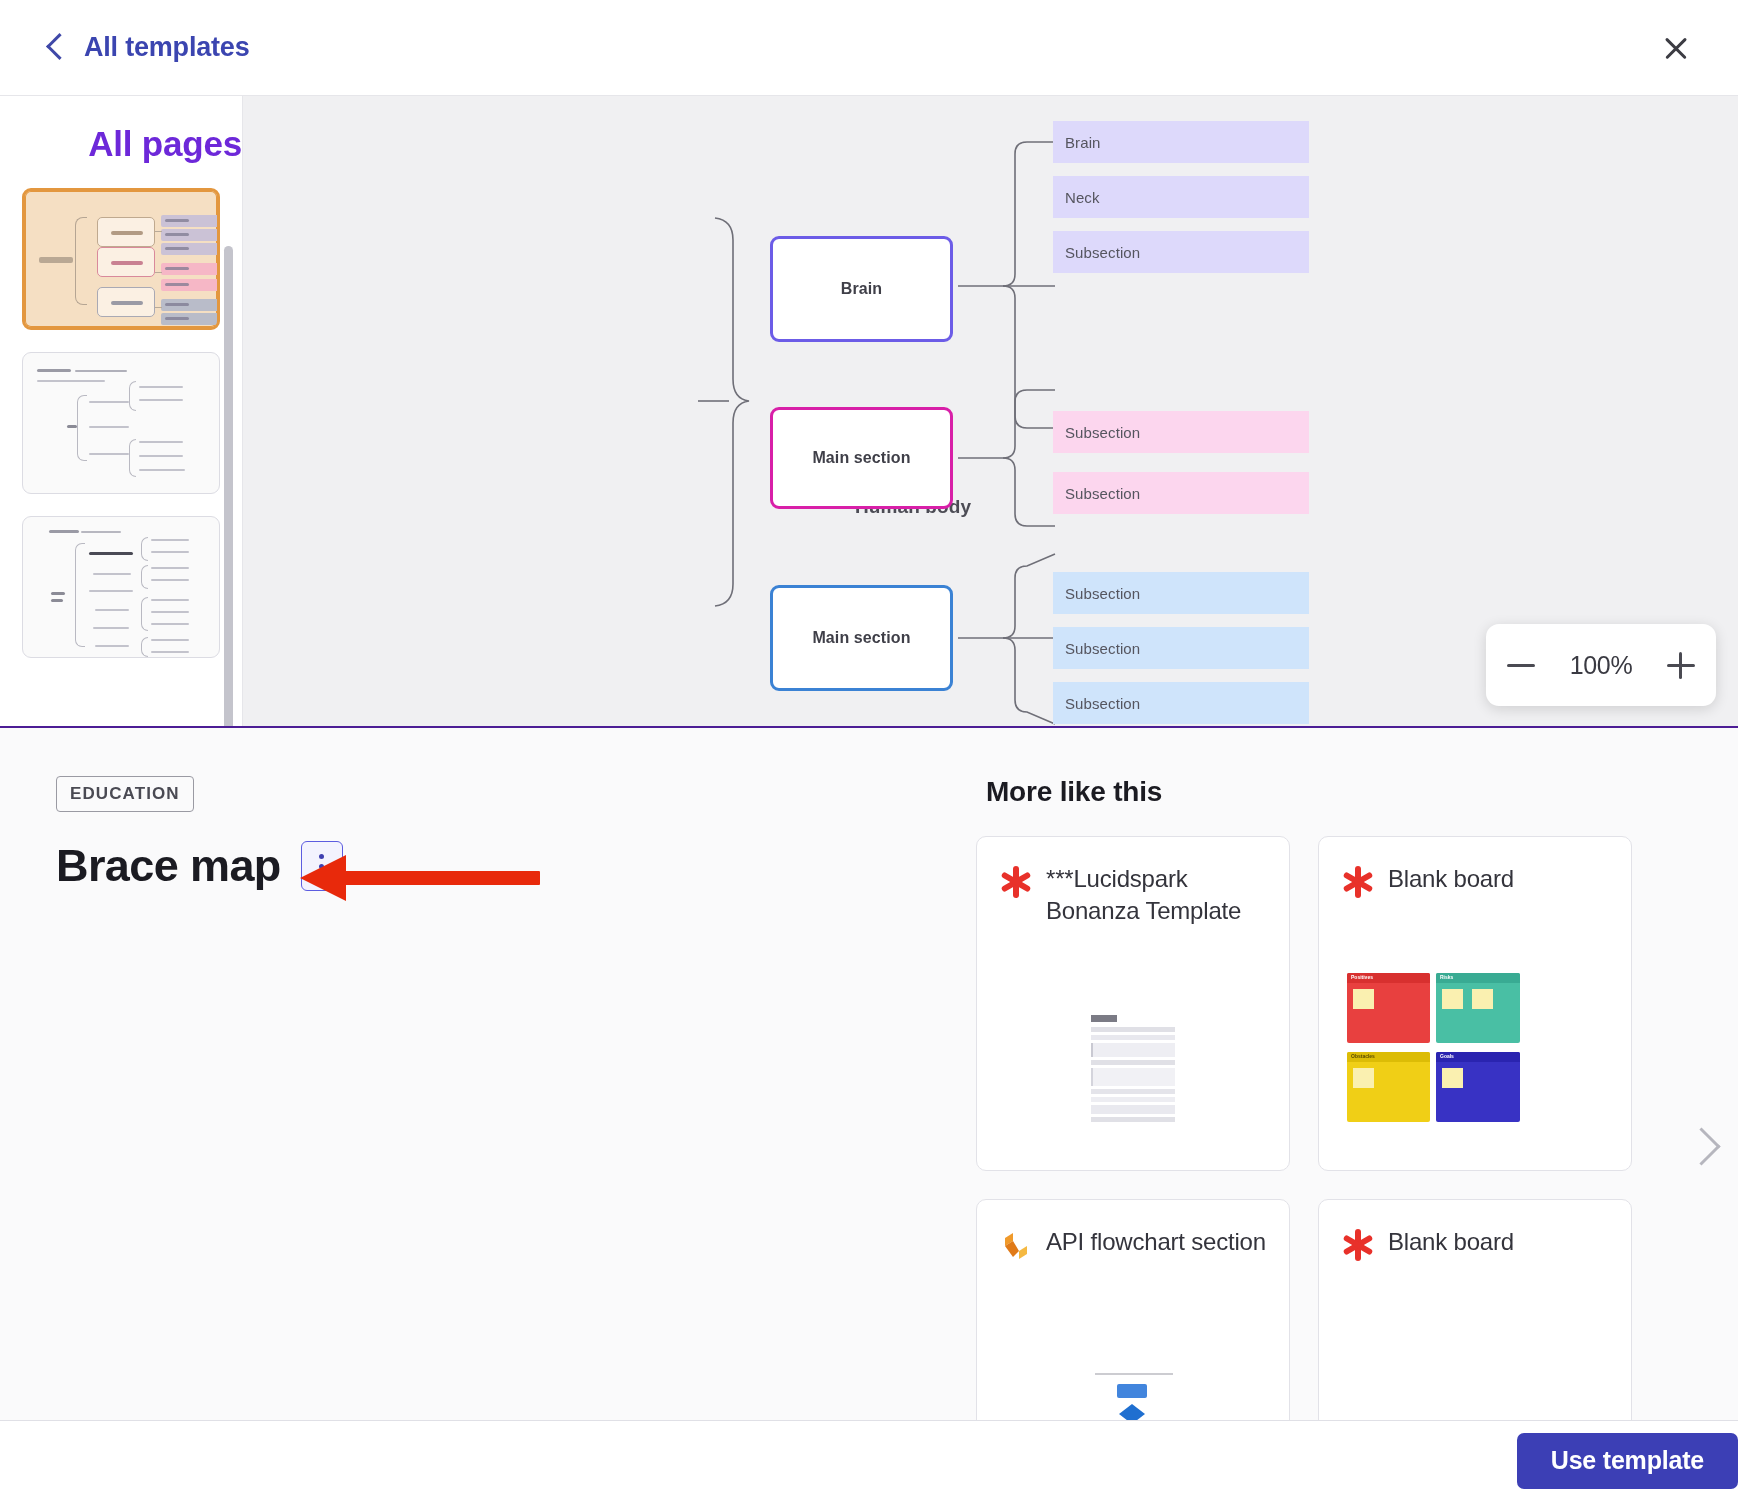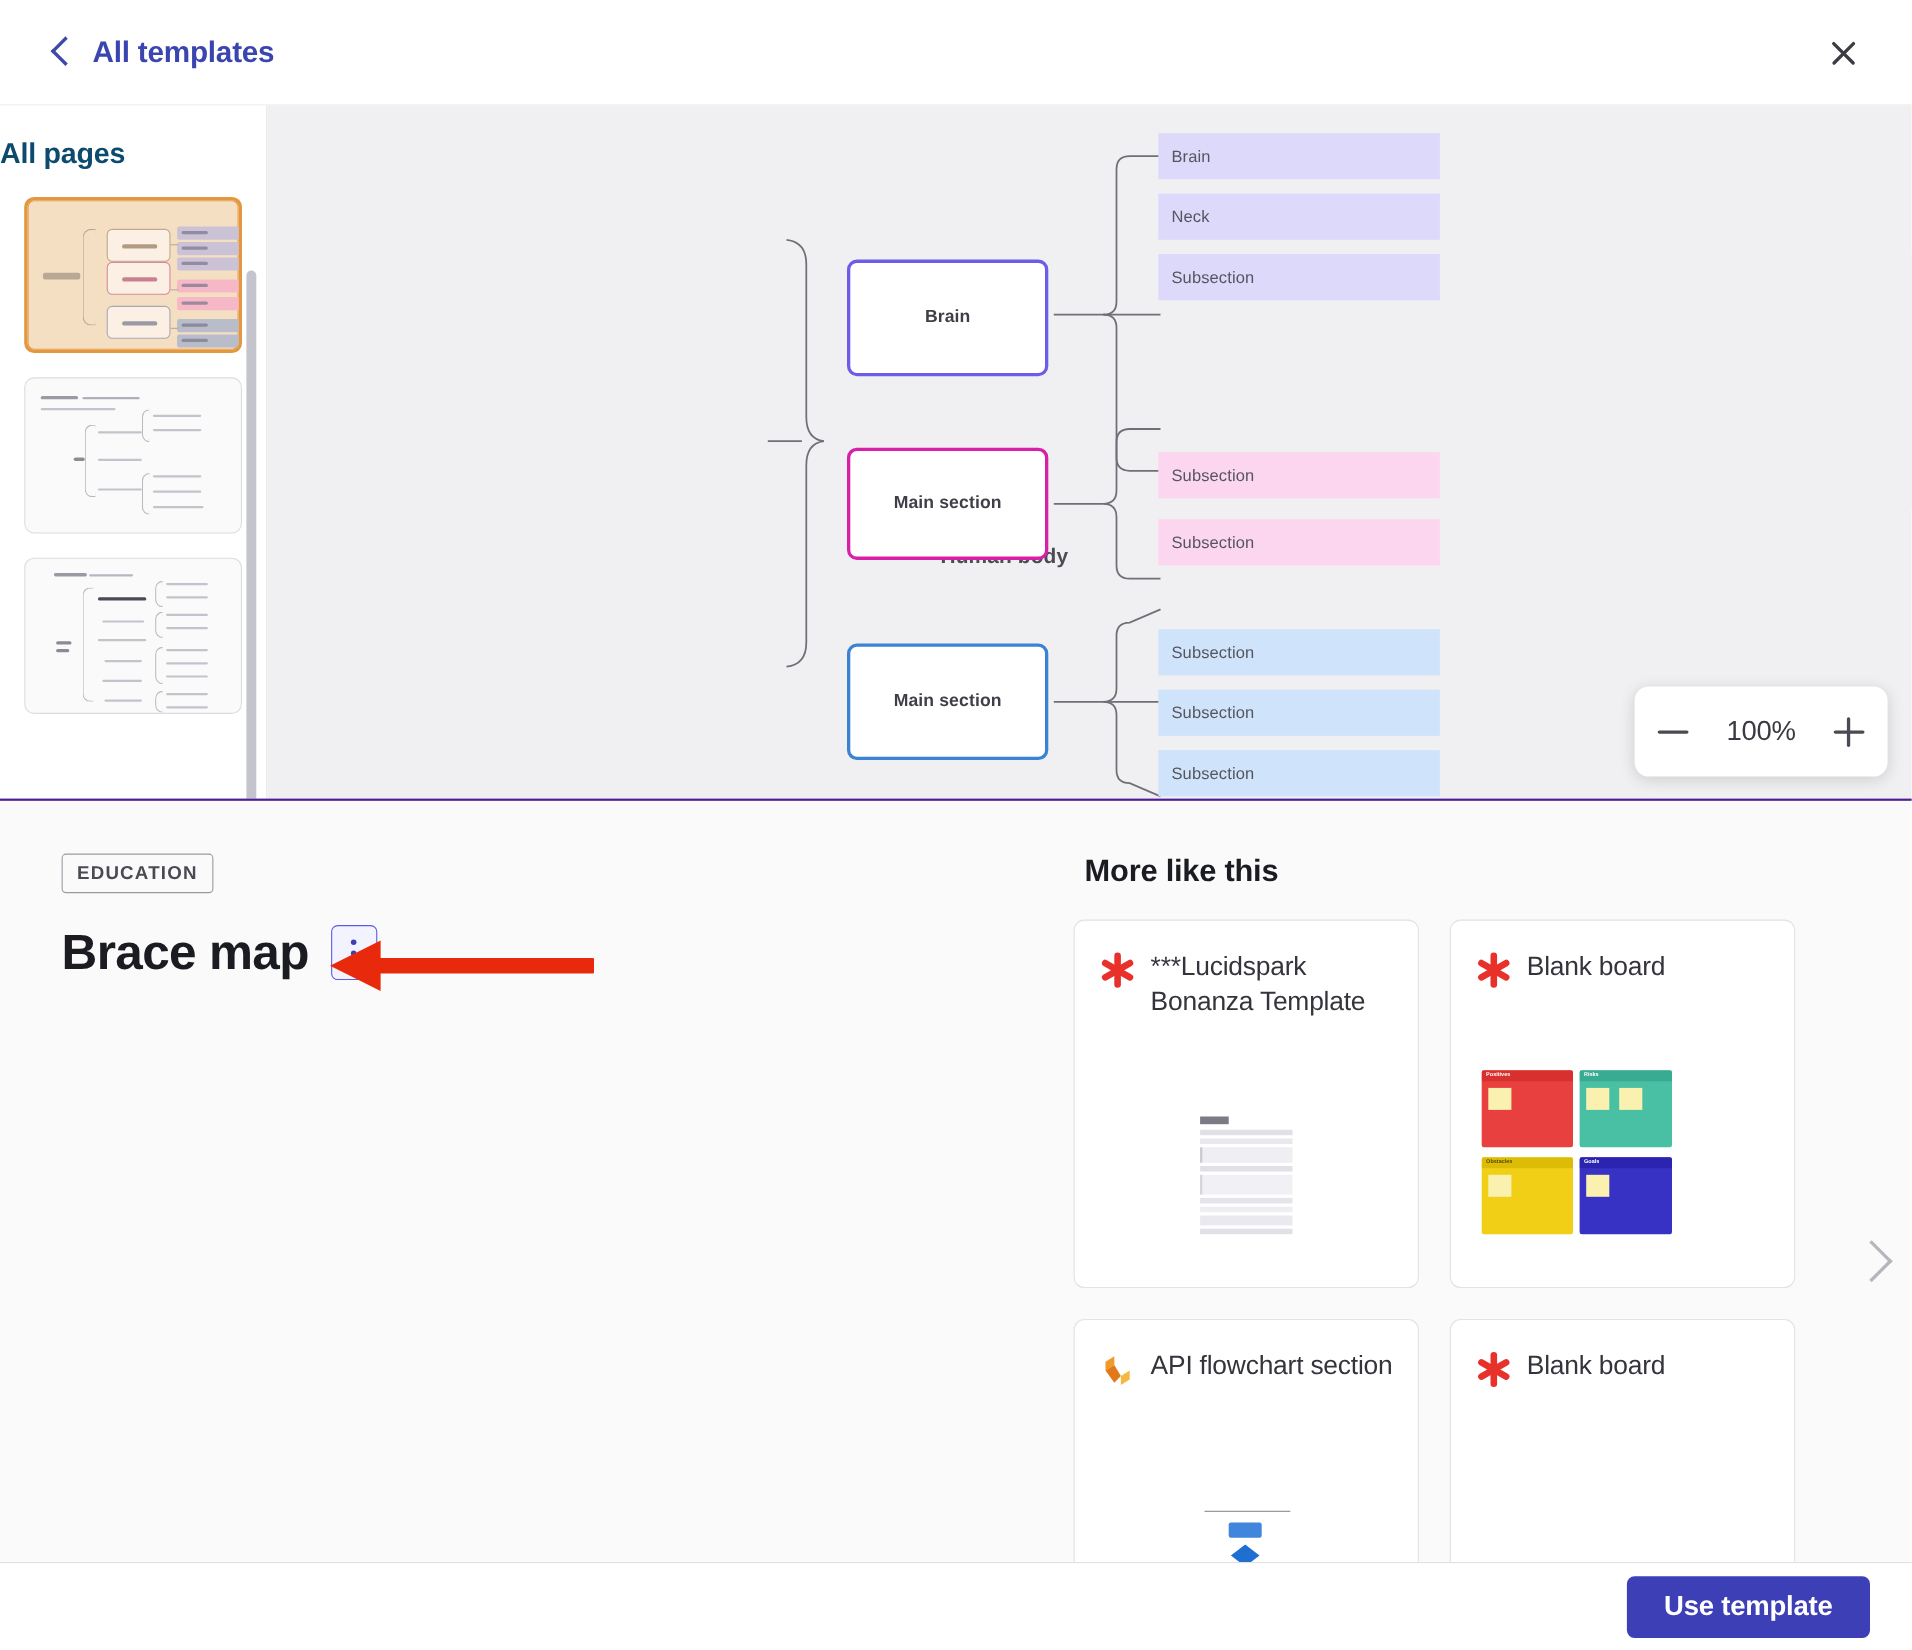--- a/index.html
+++ b/index.html
@@ -43,21 +43,21 @@
   .preview {
     position:absolute; left:0; top:96px; width:1738px; height:630px;
     display:flex; background:#fff;
   }
   .pages-panel {
     width:243px; height:630px; background:#fff;
     border-right:1px solid #e6e6ea; position:relative;
     padding-top:28px;
   }
   .pages-title{
-    text-align:left; font-size:26px; font-weight:700; color:#0c4a6e;
+    text-align:right; font-size:35px; font-weight:700; color:#6d28d9;
     letter-spacing:-0.2px; margin-bottom:24px;
   }
   .thumb-list{ display:flex; flex-direction:column; align-items:center; gap:22px; }
   .thumb{
     width:198px; height:142px; border-radius:9px; position:relative;
     background:#fafafa; border:1px solid #dcdce3; overflow:hidden;
   }
   .thumb.selected{
     border:3px solid #e3973f; background:#f5dfc3;
     box-shadow:0 0 0 1px #e3973f inset;
@@ -189,21 +189,21 @@
   }
   .carousel-next::before{
     content:""; position:absolute; left:10px; top:10px; width:24px; height:24px;
     border-right:3px solid #b6b6be; border-top:3px solid #b6b6be; transform:rotate(45deg);
   }
 
   
   .footer{
     position:absolute; left:0; top:1420px; width:1738px; height:80px;
     background:#fff; border-top:1px solid #e0e0e6;
-    display:flex; align-items:center; justify-content:flex-end; padding-right:38px;
+    display:flex; align-items:center; justify-content:flex-end; 
   }
   .use-btn{
     background:#3c3fb5; color:#fff; border:none; border-radius:7px;
     padding:0 34px; height:56px; font-size:25px; font-weight:700;
     font-family:"Liberation Sans", sans-serif; cursor:pointer; letter-spacing:-0.2px;
   }
 </style>
 </head>
 <body>
 

